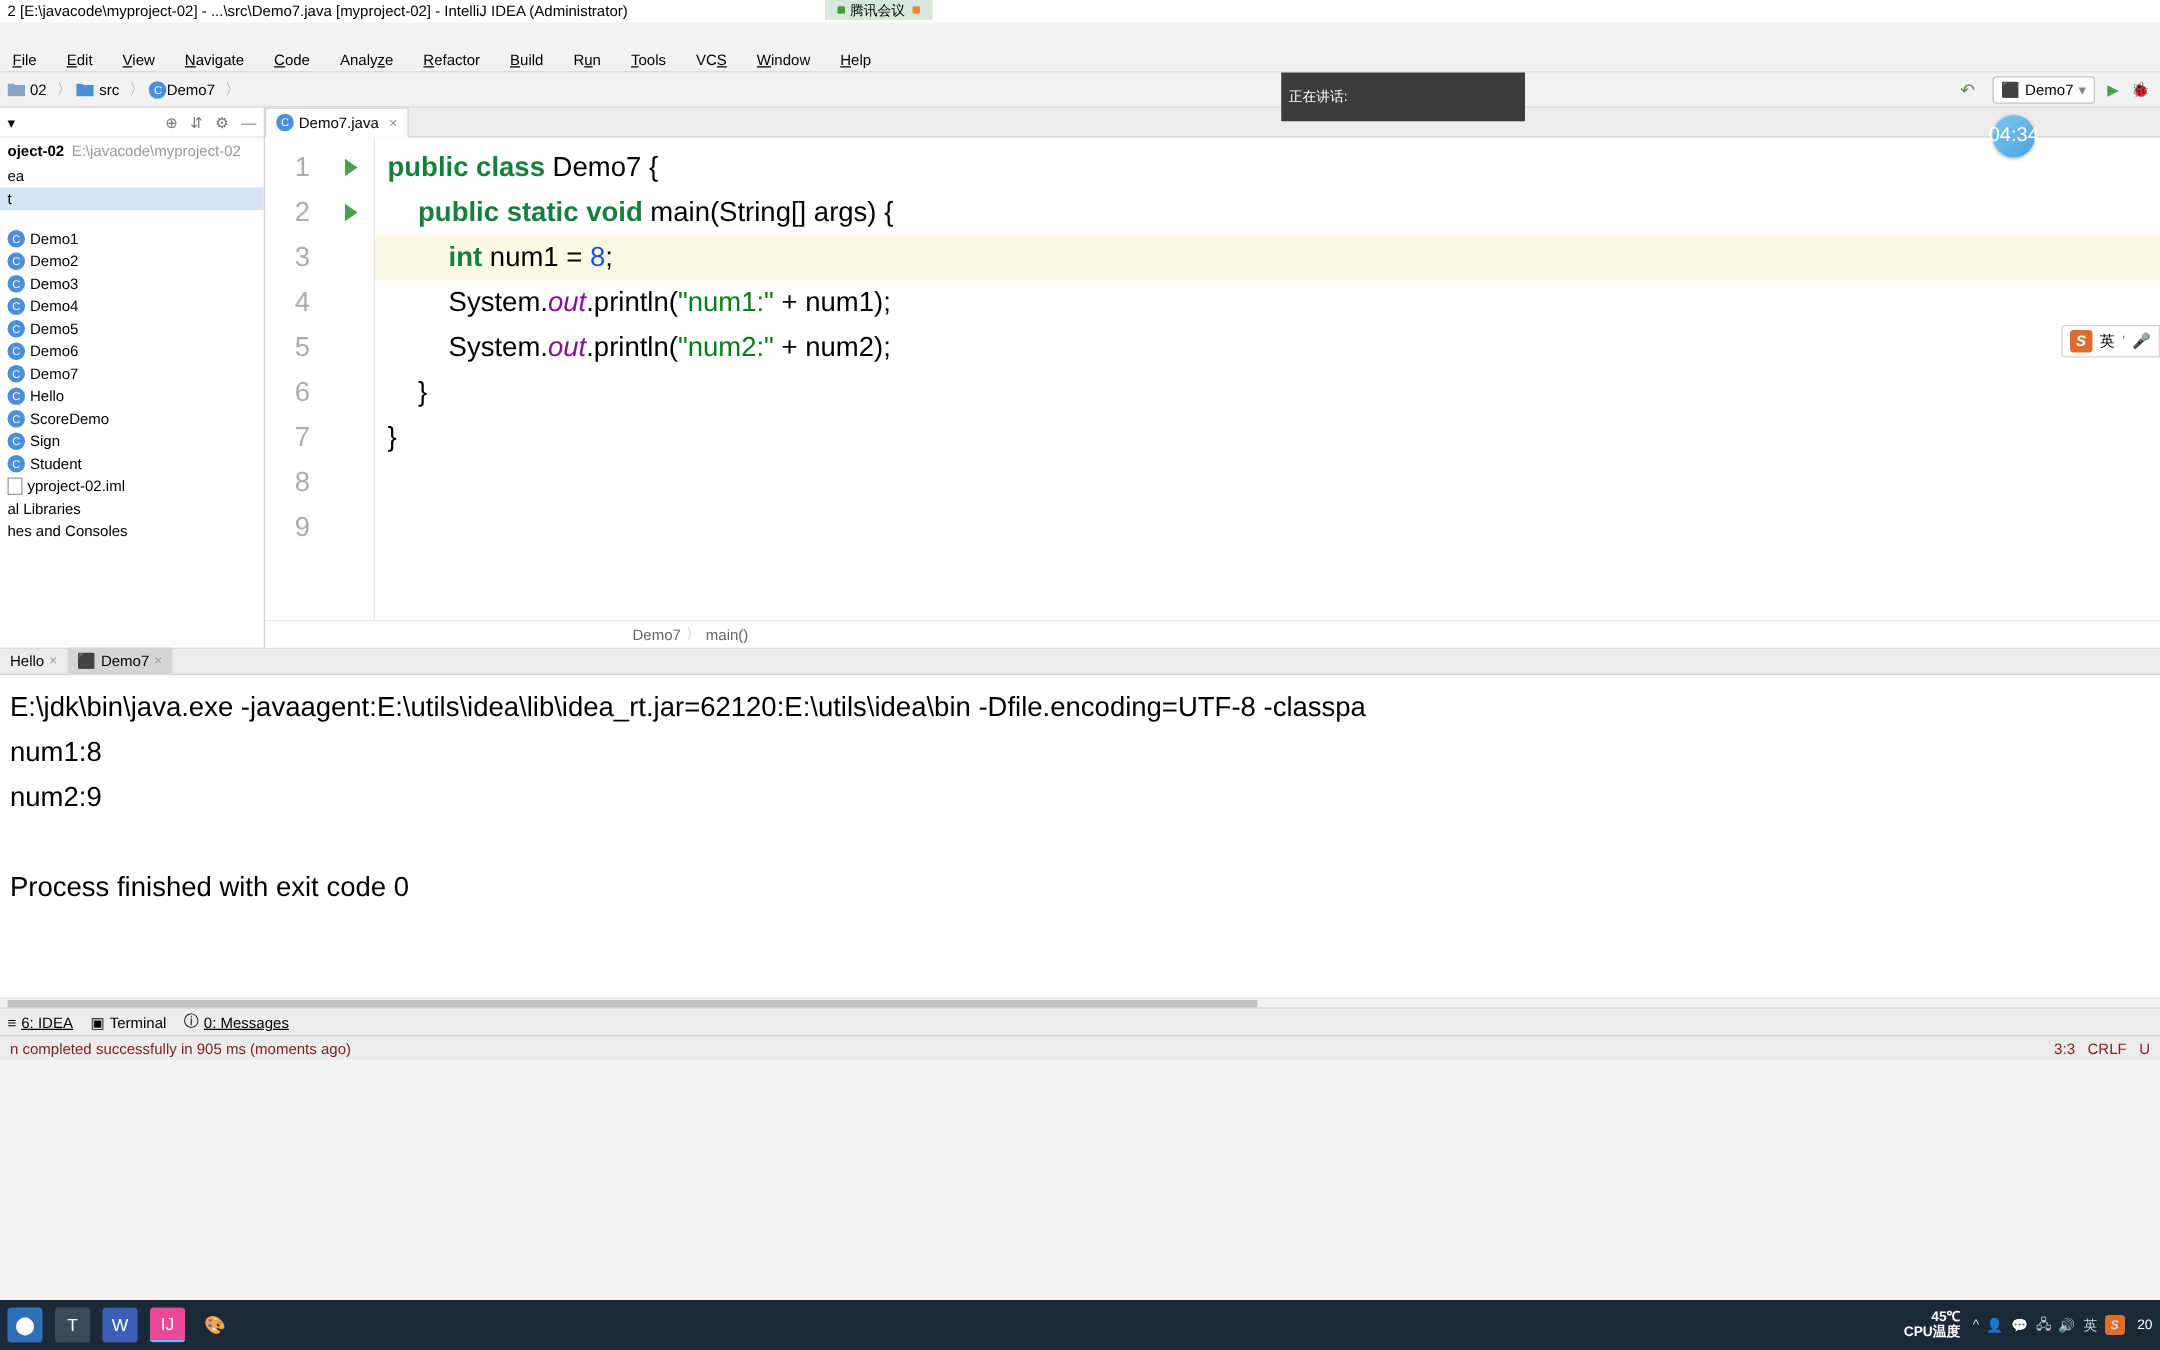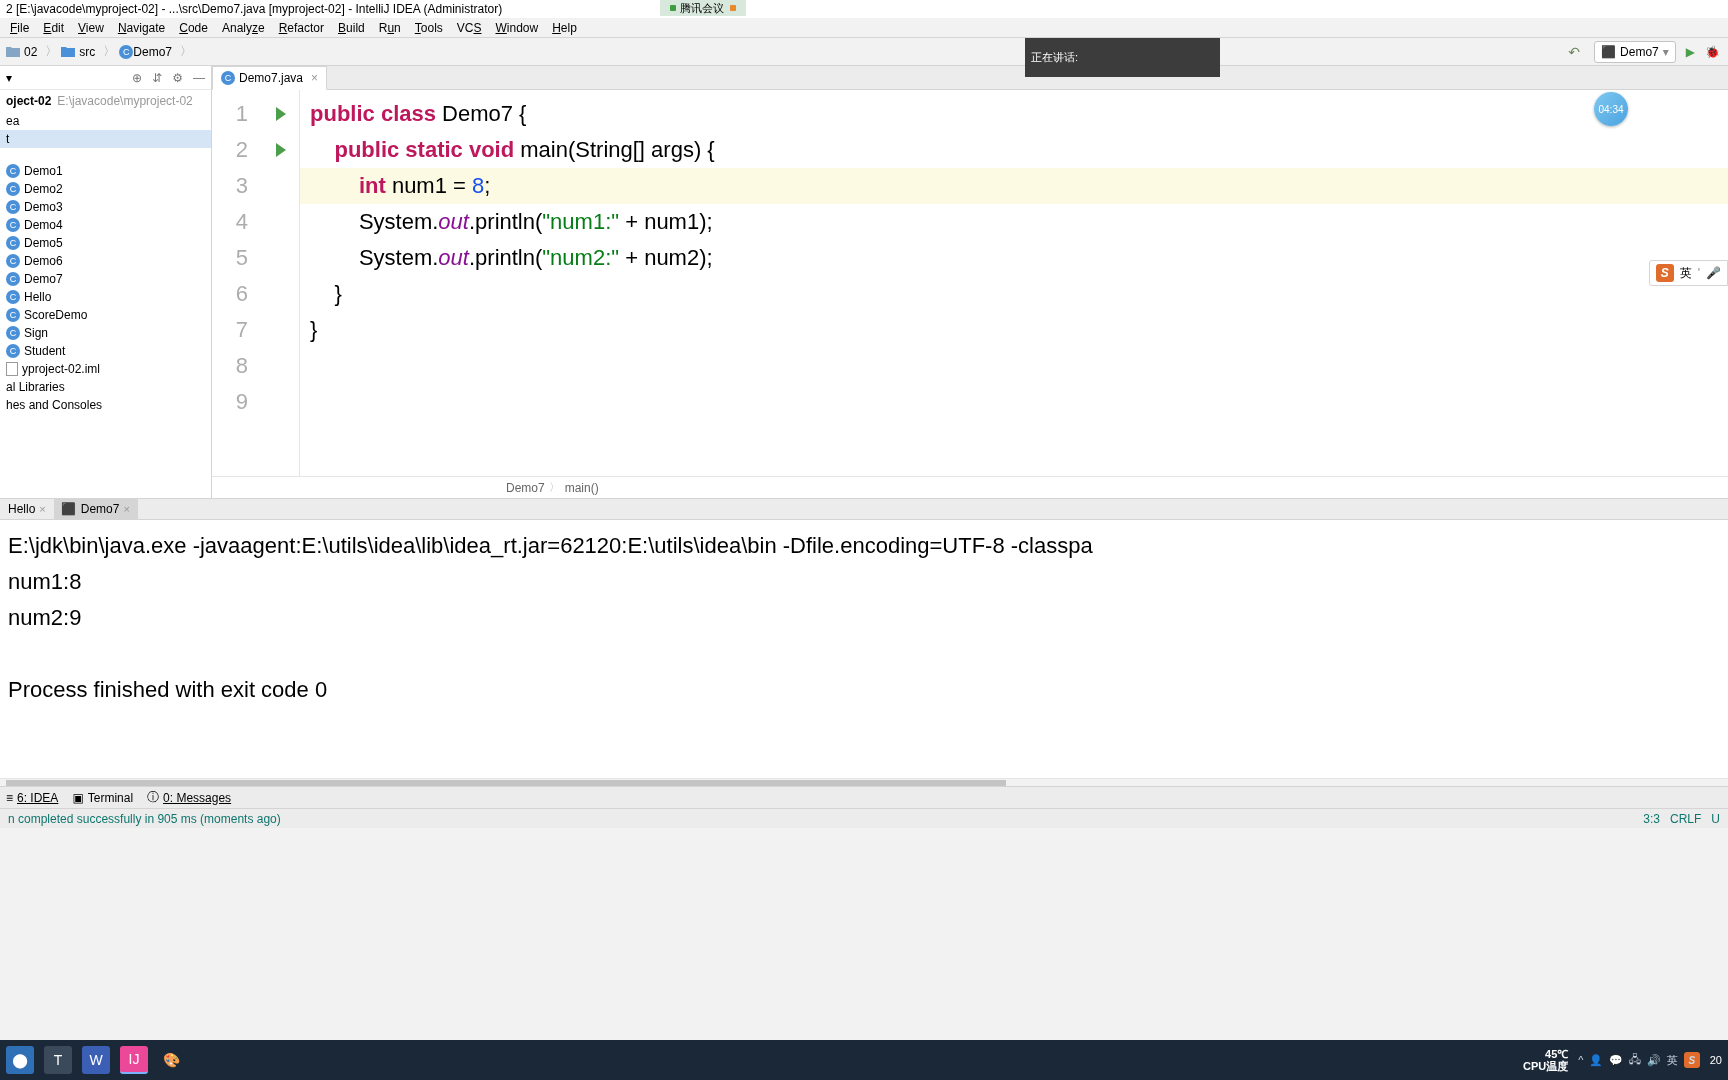--- a/index.html
+++ b/index.html
@@ -3,21 +3,21 @@
 <meta charset="utf-8">
 <style>
 * { margin:0; padding:0; box-sizing:border-box; font-family:"Segoe UI",Arial,sans-serif; }
 body { width:1728px; height:1080px; background:#f2f2f2; overflow:hidden; position:relative; font-size:12px; }
 
 .title-bar { height:18px; background:#fff; display:flex; align-items:center; padding-left:6px; color:#000; position:relative; }
 .title-bar .tencent { position:absolute; left:660px; top:0; height:16px; background:#d9e8dc; padding:0 10px; display:flex; align-items:center; gap:4px; font-size:11px; }
 .tencent::before { content:""; display:inline-block; width:6px; height:6px; background:#3f9c3f; border-radius:1px; }
 .tencent::after { content:""; display:inline-block; width:6px; height:6px; background:#e68a2e; border-radius:1px; margin-left:2px;}
 
-.menu-bar { height:20px; background:#f2f2f2; display:flex; align-items:center; padding-left:4px; gap:2px; border-bottom:1px solid #d4d4d4; }
+.menu-bar { height:20px; background:#f2f2f2; display:flex; align-items:center; padding-left:4px; gap:12px; border-bottom:1px solid #d4d4d4;margin-top:20px; }
 .menu-bar span { padding:2px 6px; cursor:pointer; }
 .menu-bar span u { text-decoration:underline; }
 
 .nav-row { height:28px; background:#f2f2f2; display:flex; align-items:center; padding-left:4px; border-bottom:1px solid #d4d4d4; position:relative; }
 .crumb { display:flex; align-items:center; padding:0 6px 0 2px; height:22px; position:relative; }
 .crumb .folder-icon-svg { width:14px; height:12px; margin-right:4px; }
 .chev { color:#999; margin:0 2px; }
 .talking-box { position:absolute; left:1025px; top:0; width:195px; height:39px; background:#3c3c3c; color:#fff; display:flex; align-items:center; padding-left:6px; font-size:11px; }
 .nav-right { position:absolute; right:0; top:0; display:flex; align-items:center; height:28px; gap:10px; padding-right:8px; }
 .back-arrow { width:16px; height:16px; color:#6a8759; font-size:14px; }
@@ -42,50 +42,50 @@
 .tab .close-x { color:#999; margin-left:4px; }
 .editor-body { flex:1; display:flex; position:relative; }
 .gutter { width:50px; text-align:right; color:#adadad; font-family:"Courier New",monospace; font-size:22px; padding-top:6px; background:#fff; user-select:none; }
 .gutter div { height:36px; line-height:36px; padding-right:14px;}
 .gutter-run { width:38px; background:#fff; border-right:1px solid #e5e5e5; padding-top:6px; }
 .gutter-run div { height:36px; display:flex; align-items:center; justify-content:center; }
 .run-tri { width:0; height:0; border-left:10px solid #4b9e4b; border-top:7px solid transparent; border-bottom:7px solid transparent; cursor:pointer;}
 .code { flex:1; font-family:"Courier New",monospace; font-size:22px; padding-top:6px; }
 .code .line { height:36px; line-height:36px; white-space:pre; padding-left:10px;}
 .code .line.hl { background:#fcfae3; }
-.kw { color:#be185d; font-weight:bold;}
+.kw { color:#15803d; font-weight:bold;}
 .num { color:#1750eb; }
 .str { color:#067d17; }
 .fld { color:#871094; font-style:italic;}
 .ident { color:#000;}
 .breadcrumb-bottom { height:22px; display:flex; align-items:center; padding-left:294px; background:#fff; color:#666; border-top:1px solid #e5e5e5; gap:4px;}
 .breadcrumb-bottom .sep { color:#bbb; }
 
 .run-panel-tabs { height:22px; background:#ececec; border-top:1px solid #d4d4d4; border-bottom:1px solid #d4d4d4; display:flex; align-items:center;}
 .run-tab { padding:0 8px; height:22px; display:flex; align-items:center; gap:4px;}
 .run-tab .close-x { color:#999; font-size:11px;}
 .run-tab.active { background:#d5d5d5; }
 .console { height:258px; background:#fff; font-family:"Courier New",monospace; font-size:22px; color:#000; padding:8px; line-height:36px;}
 .console-scroll { height:8px; background:#f2f2f2; border-top:1px solid #e5e5e5;}
 .console-scroll .thumb { height:6px; width:1000px; background:#c4c4c4; margin-left:6px; margin-top:1px;}
 
 .bottom-tabs { height:22px; background:#ececec; border-top:1px solid #d4d4d4; display:flex; align-items:center; gap:14px; padding-left:6px;}
 .bottom-tabs .item { display:flex; align-items:center; gap:4px;}
-.status-bar-app {height:20px; background:#ececec; border-top:1px solid #d4d4d4; display:flex; align-items:center; justify-content:space-between; padding:0 8px; color:#0f766e;}
+.status-bar-app {height:20px; background:#ececec; border-top:1px solid #d4d4d4; display:flex; align-items:center; justify-content:space-between; padding:0 8px; color:#7f1d1d;}
 .status-right { display:flex; gap:10px; align-items:center;}
 
 .taskbar { position:absolute; bottom:0; left:0; right:0; height:40px; background:#1b2838; display:flex; align-items:center; justify-content:space-between; padding:0 6px;}
 .task-left { display:flex; gap:10px; align-items:center;}
 .task-icon { width:28px; height:28px; border-radius:3px; display:flex; align-items:center; justify-content:center; color:#fff; font-size:14px;}
 .task-right { display:flex; align-items:center; gap:10px; color:#fff; font-size:11px;}
 .temp-box { text-align:right; line-height:1.1;font-weight:bold;}
 .tray-icons { display:flex; gap:6px; align-items:center;}
 .tray-icons span { color:#cfd8e3; }
 
-.timer-badge { position:absolute; right:100px; top:92px; width:34px; height:34px; border-radius:50%; background:linear-gradient(135deg,#7fc8f0,#4aa3e0); color:#fff; display:flex; align-items:center; justify-content:center; font-size:10px; box-shadow:0 1px 3px rgba(0,0,0,.3);}
+.timer-badge { position:absolute; right:100px; top:92px; width:34px; height:34px; border-radius:50%; background:linear-gradient(135deg,#7fc8f0,#4aa3e0); color:#fff; display:flex; align-items:center; justify-content:center; font-size:16px; box-shadow:0 1px 3px rgba(0,0,0,.3);}
 .ime-widget { position:absolute; right:0; top:260px; height:26px; background:#fff; border:1px solid #d4d4d4; display:flex; align-items:center; padding:0 6px; gap:6px; border-radius:3px 0 0 3px;}
 .ime-s { width:18px; height:18px; background:#e06c2c; color:#fff; border-radius:3px; display:flex; align-items:center; justify-content:center; font-weight:bold; font-style:italic;}
 
 svg.folder { fill:#84a5c4; }
 svg.srcfolder { fill:#4a90d9; }
 </style>
 </head>
 <body>
 
 <div class="title-bar">

